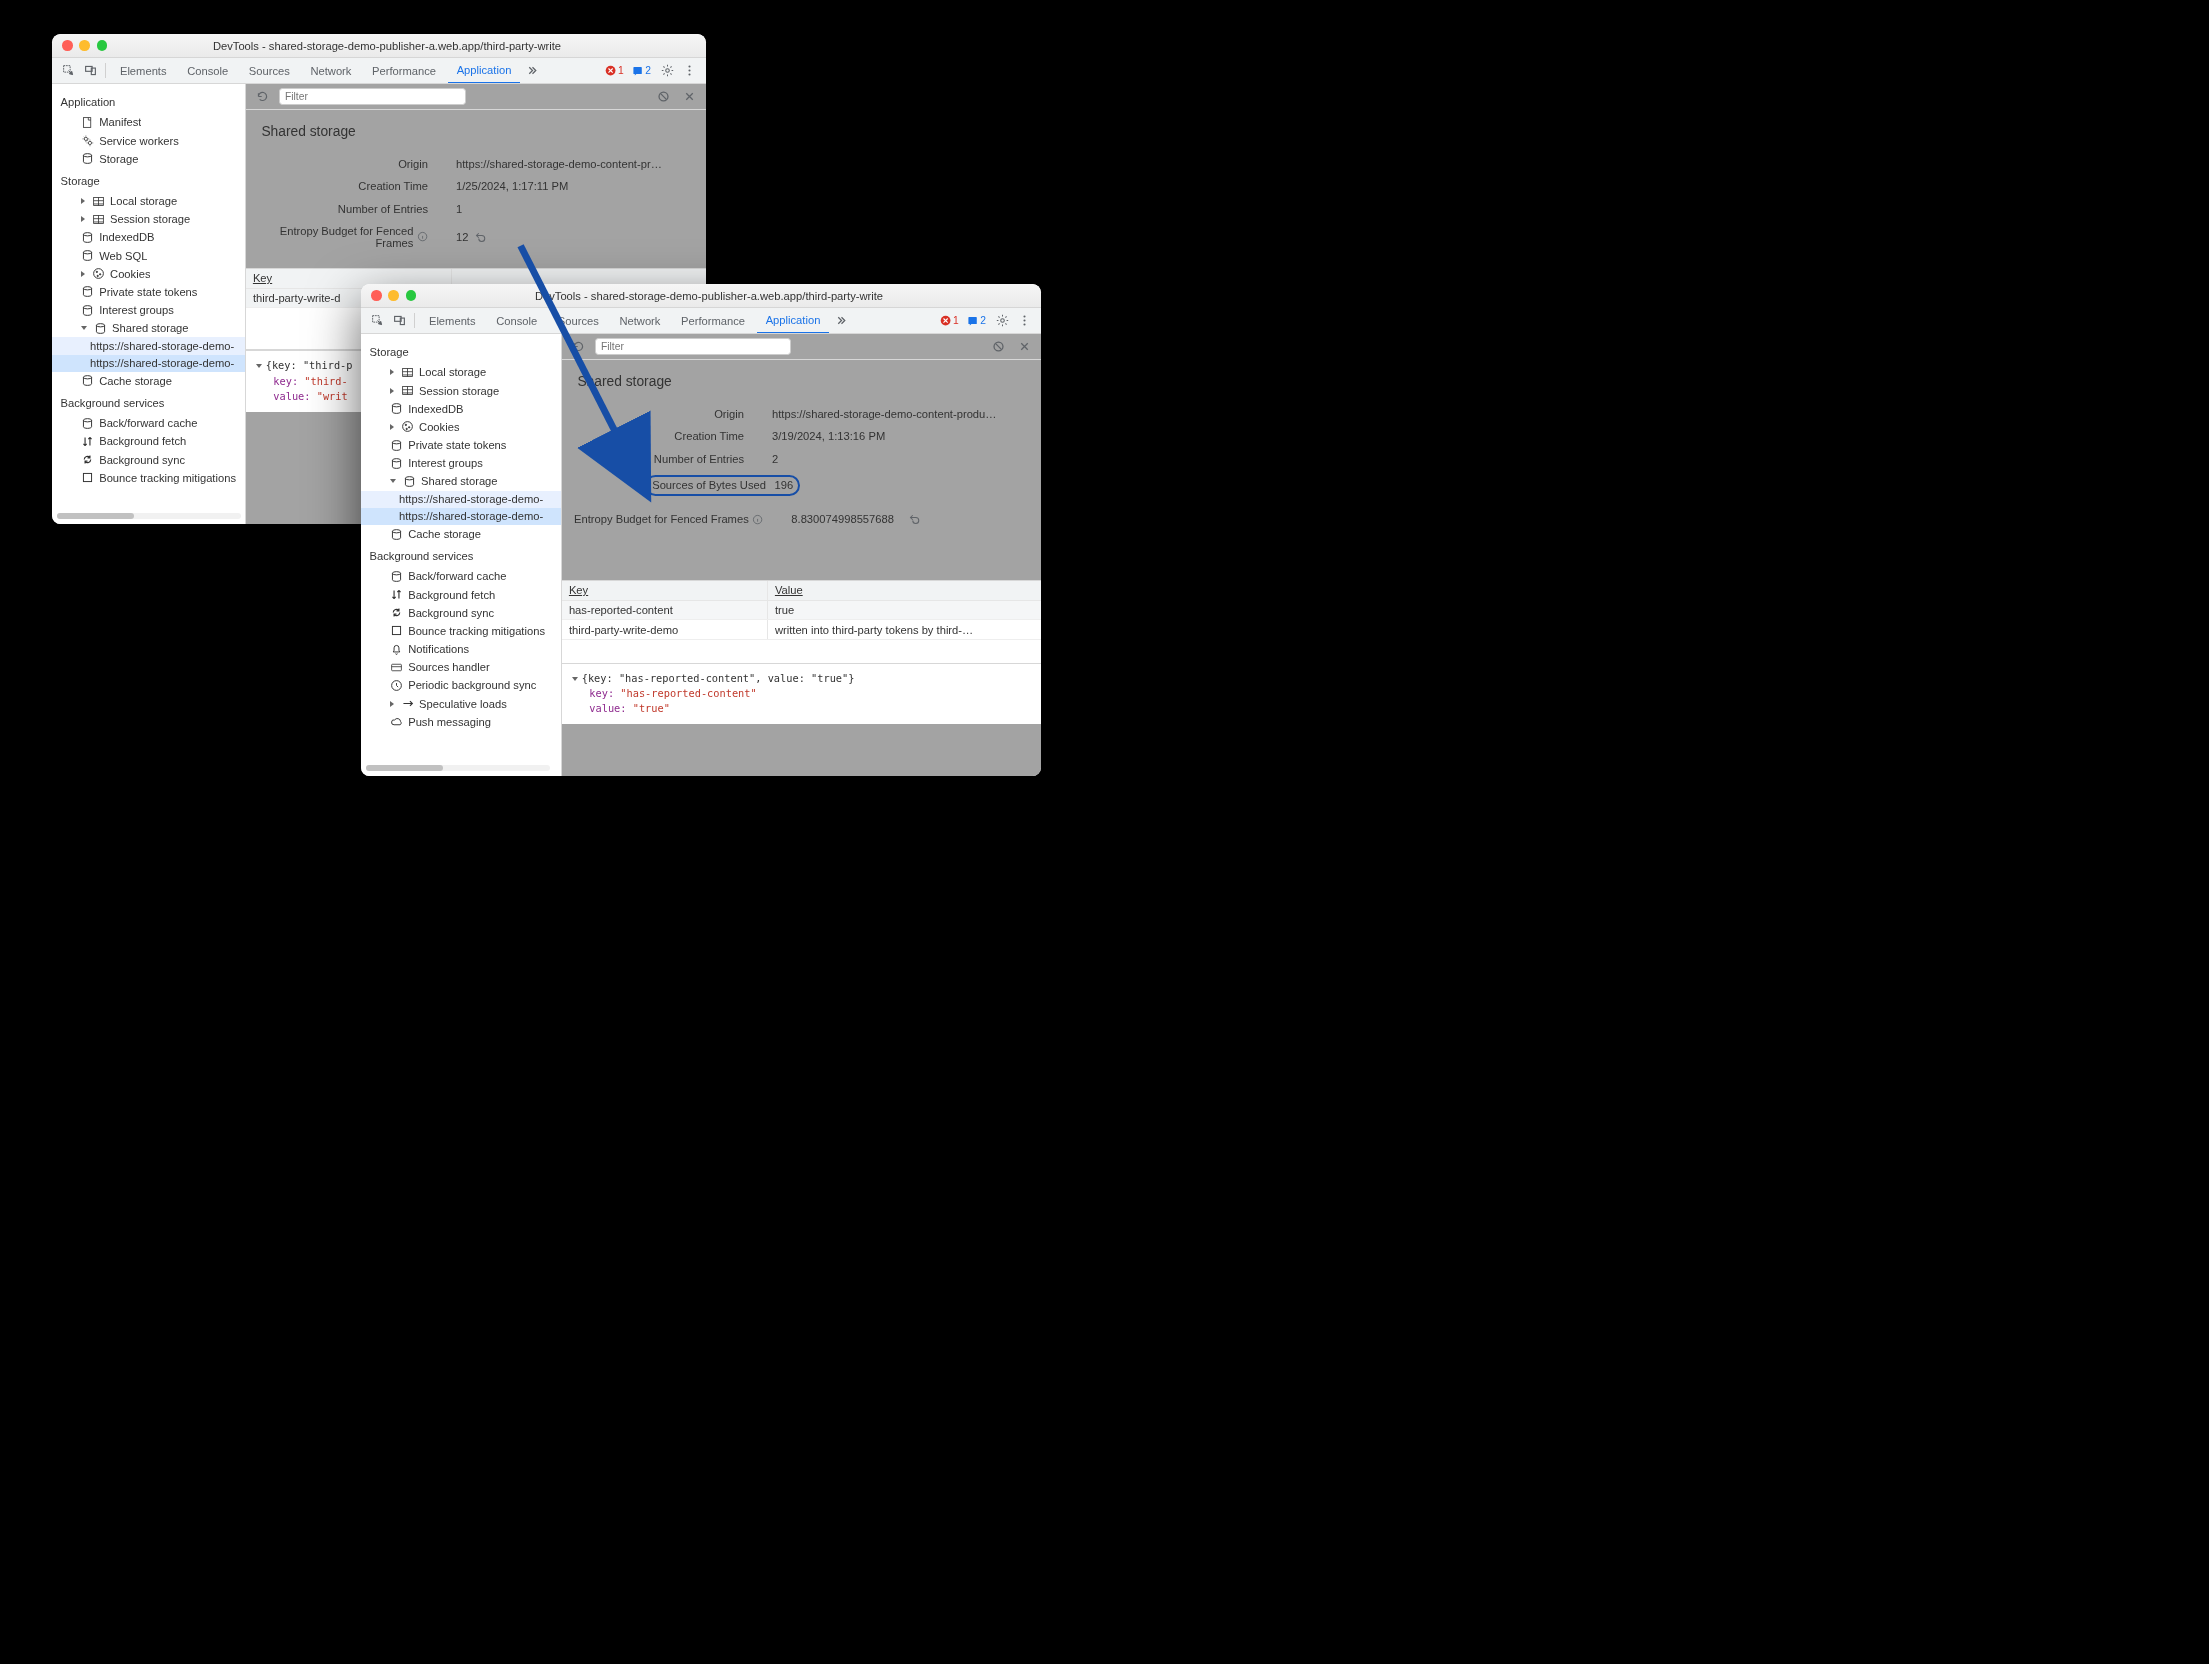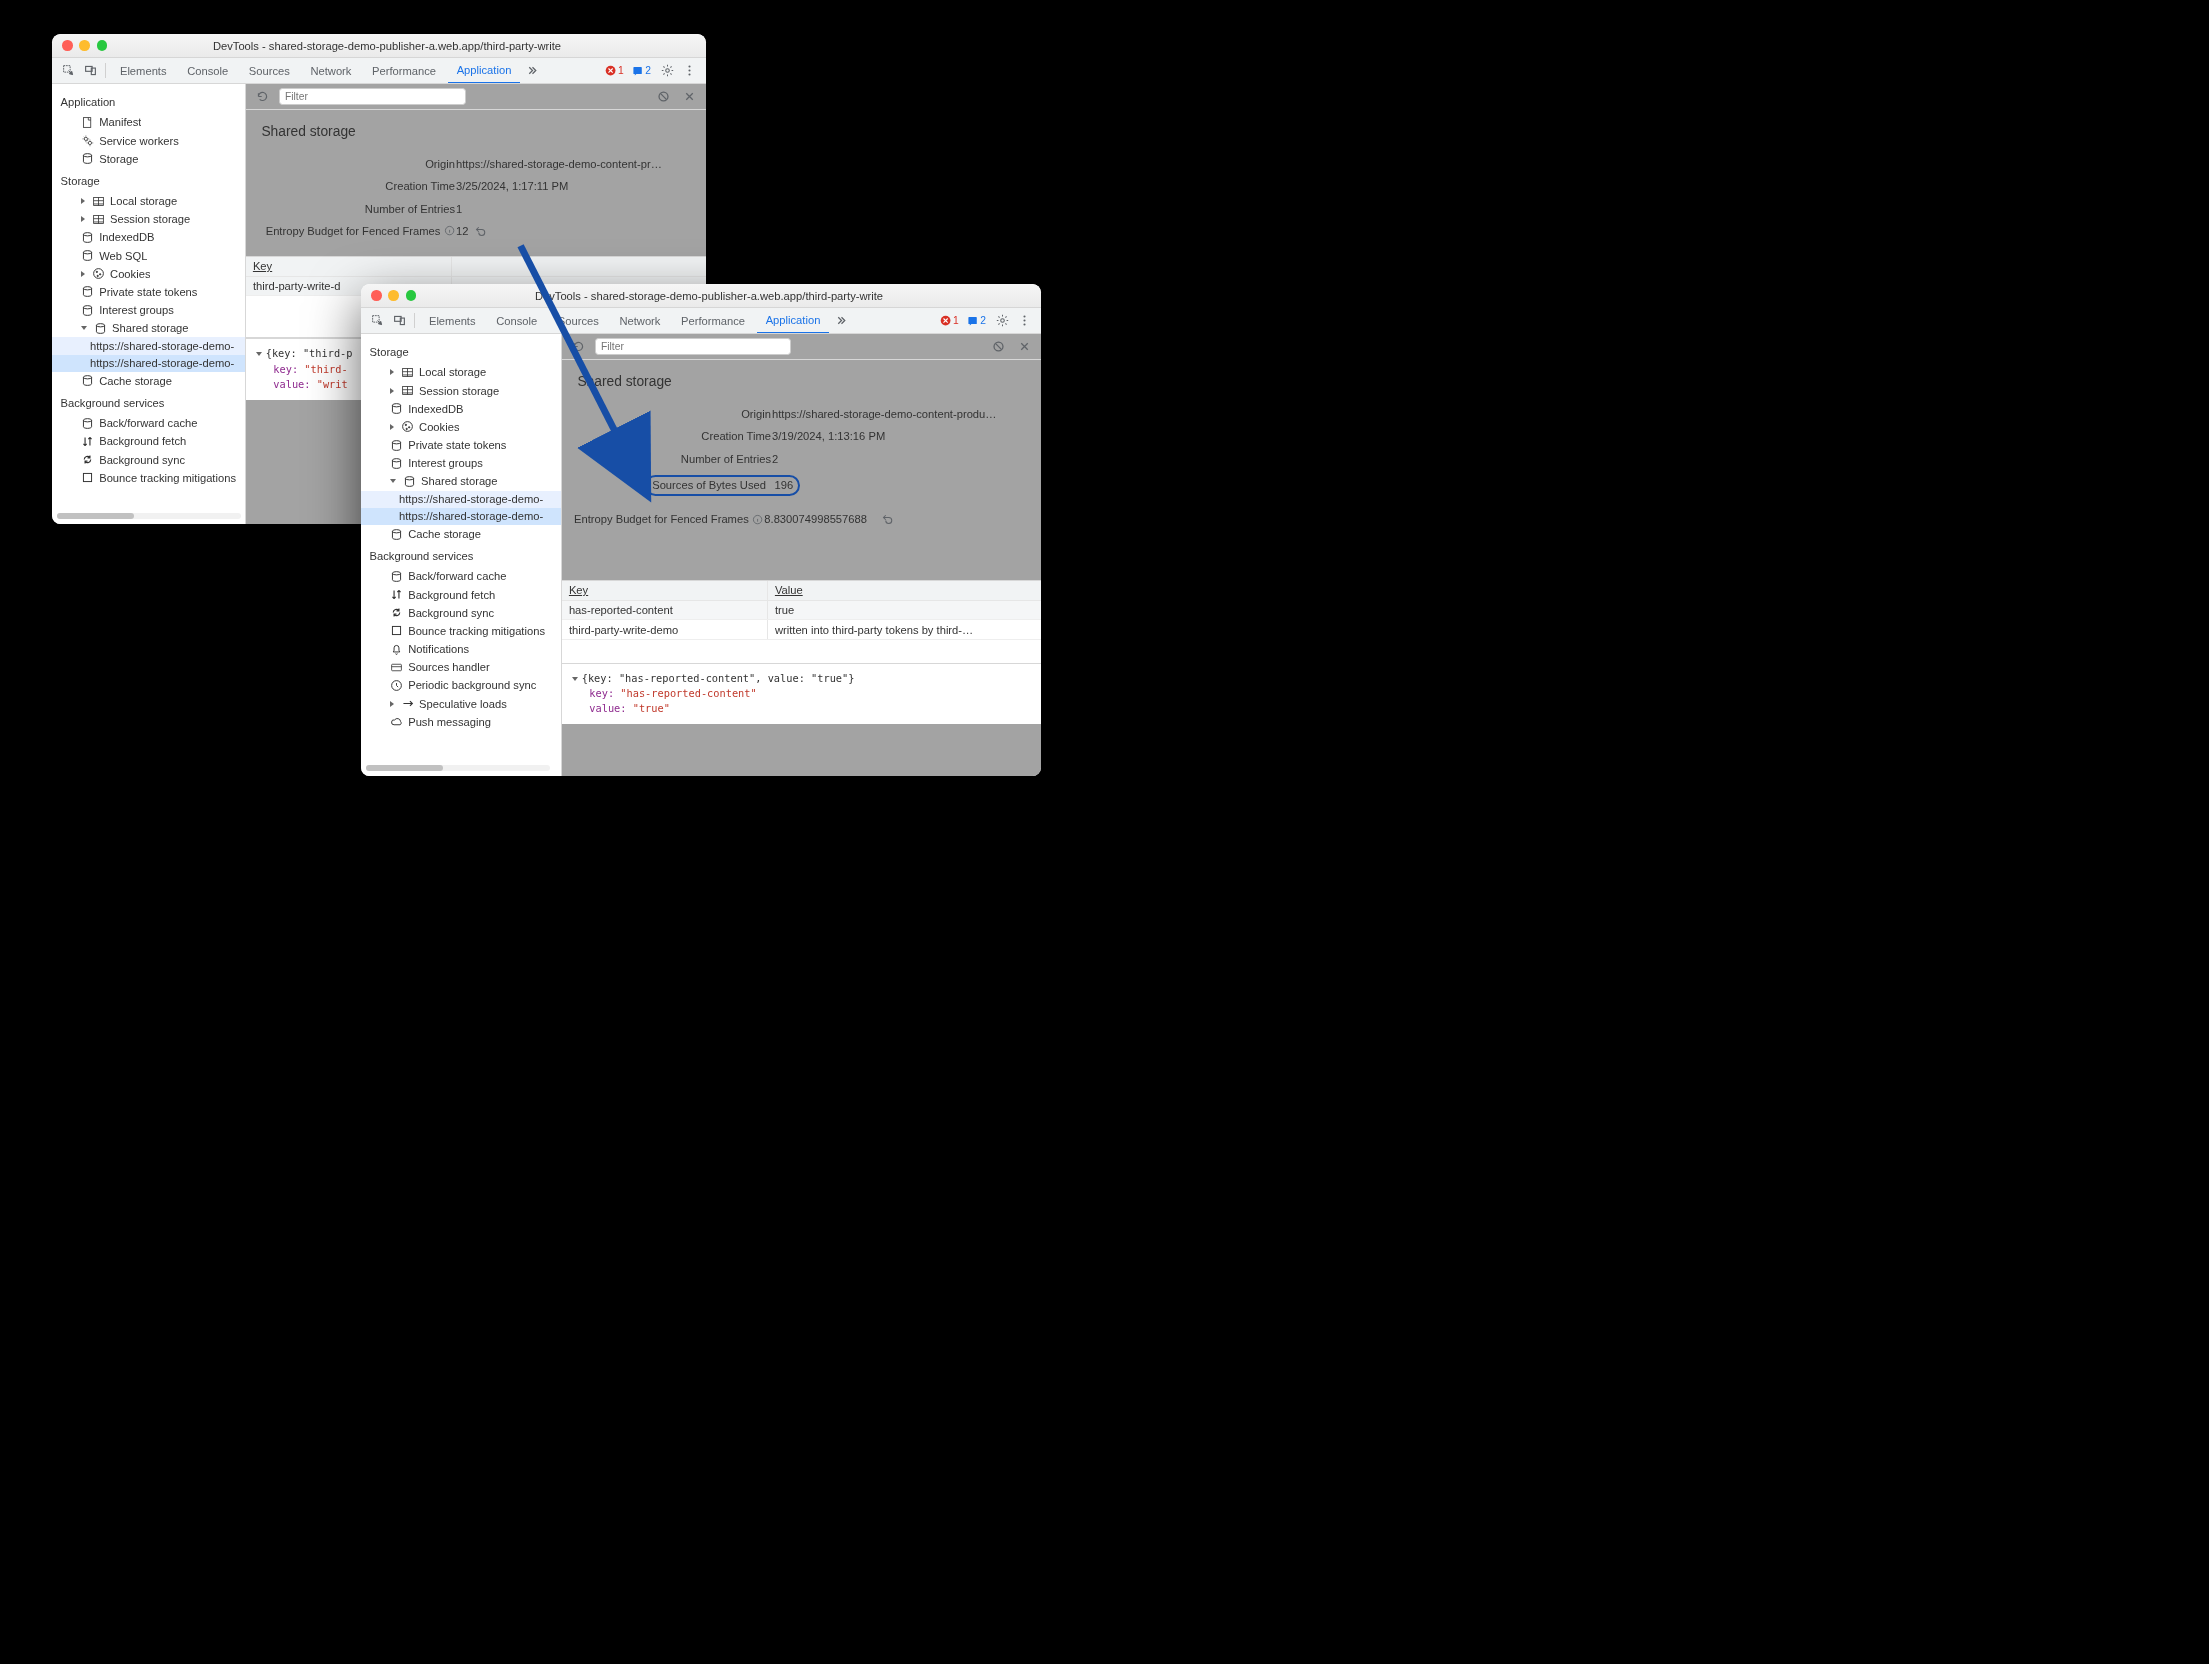--- a/index.html
+++ b/index.html
@@ -129,21 +129,21 @@
     font-size:10.3px;
     color:#888;
   }
   
   .panelbody {
     padding:8.6px 12px;
     overflow:auto;
   }
   .panel-title { font-size:13.8px; color:#333; padding:5.2px 0 13.8px 3.4px; }
   .kvrow { display:flex; align-items:center; padding:5.2px 0; font-size:11.2px; }
-  .kvrow .k { width:198px; text-align:right; color:#333; padding-right:1px; }
+  .kvrow .k { width:198px; text-align:right; color:#333; padding-right:28px; }
   .kvrow .v { color:#333; }
   .kvrow .v.trunc { max-width:224px; white-space:nowrap; overflow:hidden; text-overflow:ellipsis; }
   
   .ringed {
     border:2.6px solid #174ea6;
     border-radius:12px;
     padding:1.7px 5.2px 3.4px 5.2px;
   }
   .ringed .k { width:auto; padding-right:8.6px; }
   
@@ -433,21 +433,21 @@
       </div>
 
       <div class="panelbody">
         <div class="panel-title">Shared storage</div>
         <div class="kvrow">
             <div class="k">Origin</div>
             <div class="v trunc">https://shared-storage-demo-content-pr…</div>
           </div>
         <div class="kvrow">
             <div class="k">Creation Time</div>
-            <div class="v">3/25/2024, 1:17:11 PM</div>
+            <div class="v">1/25/2024, 1:17:11 PM</div>
           </div>
         <div class="kvrow">
             <div class="k">Number of Entries</div>
             <div class="v">1</div>
           </div>
         <div class="kvrow">
           <div class="k" style="display:flex;justify-content:flex-end;align-items:center;gap:3.4px;">
               <span>Entropy Budget for Fenced Frames</span>
               <svg class="ico i-info" viewBox="0 0 16 16" style="width:11.2px;height:11.2px;">
                 <circle cx="8" cy="8" r="6"></circle>

